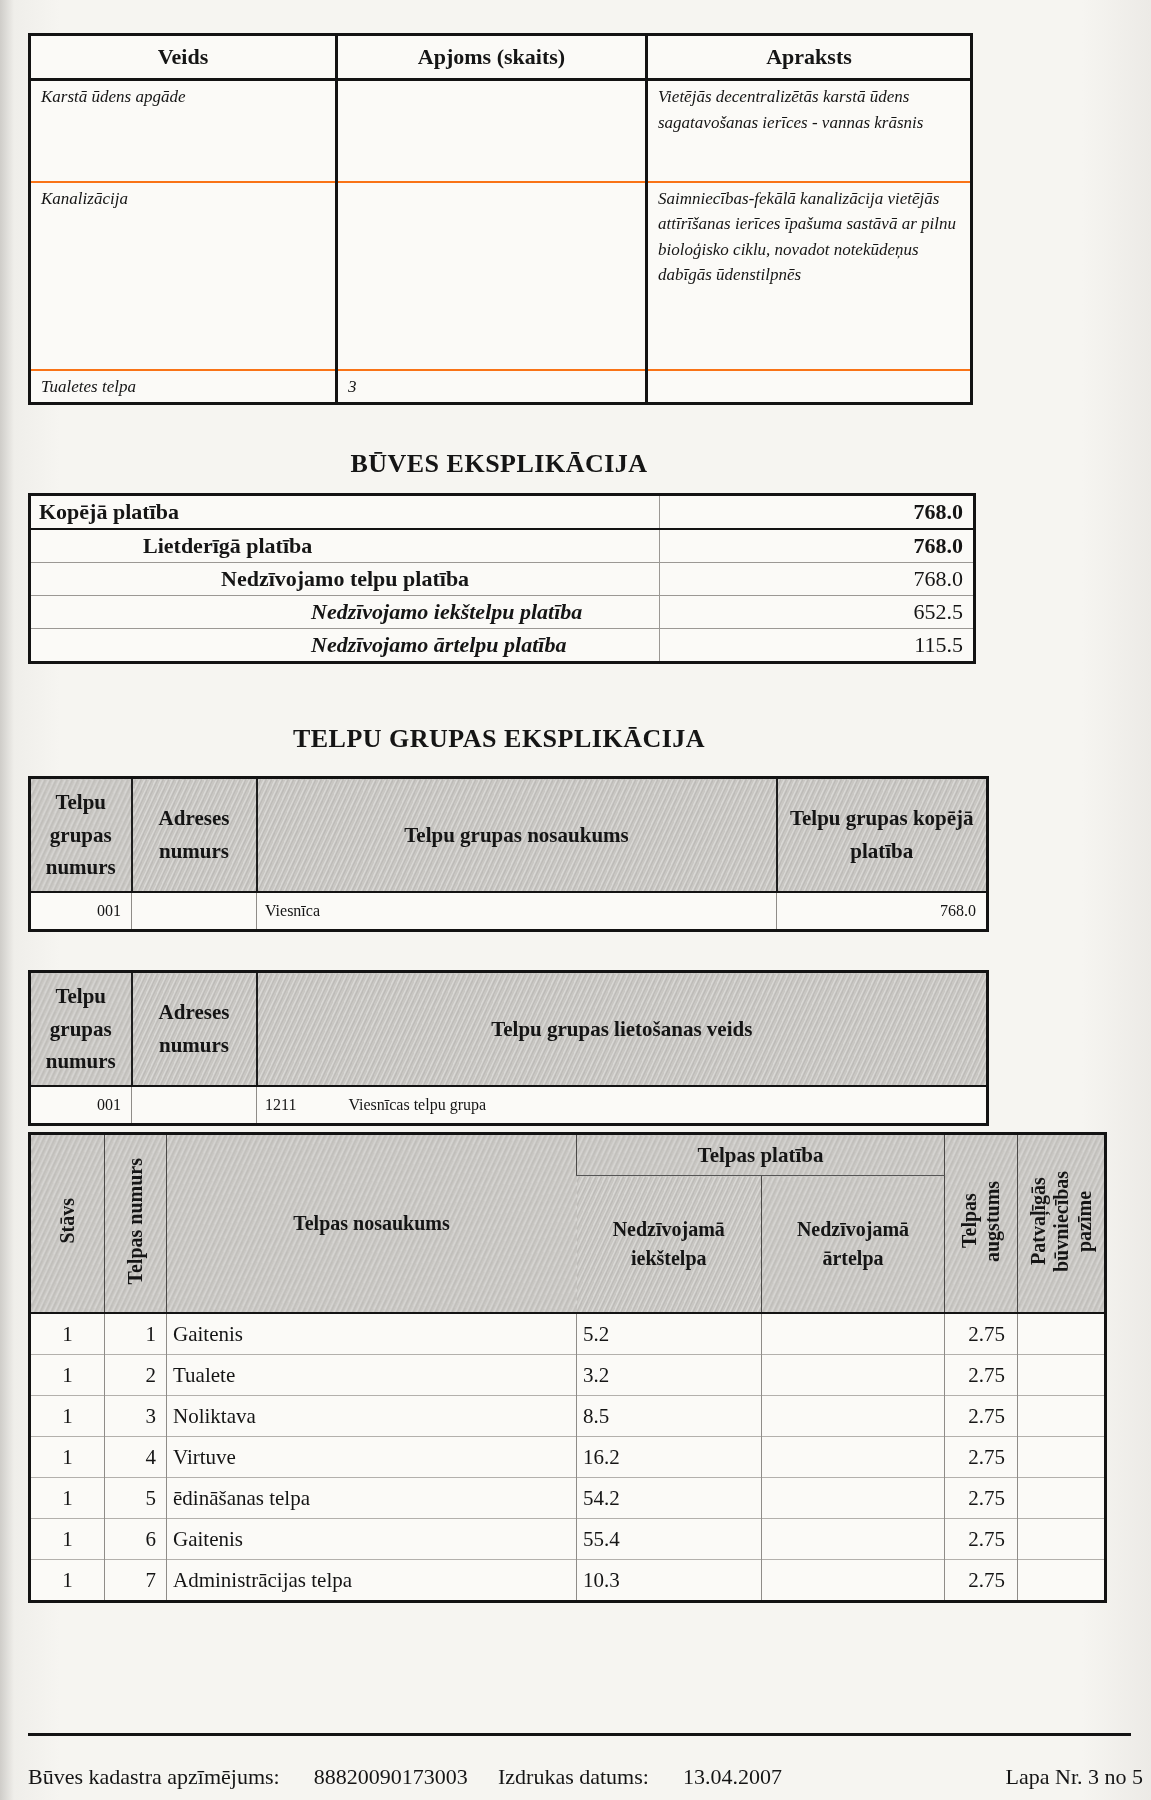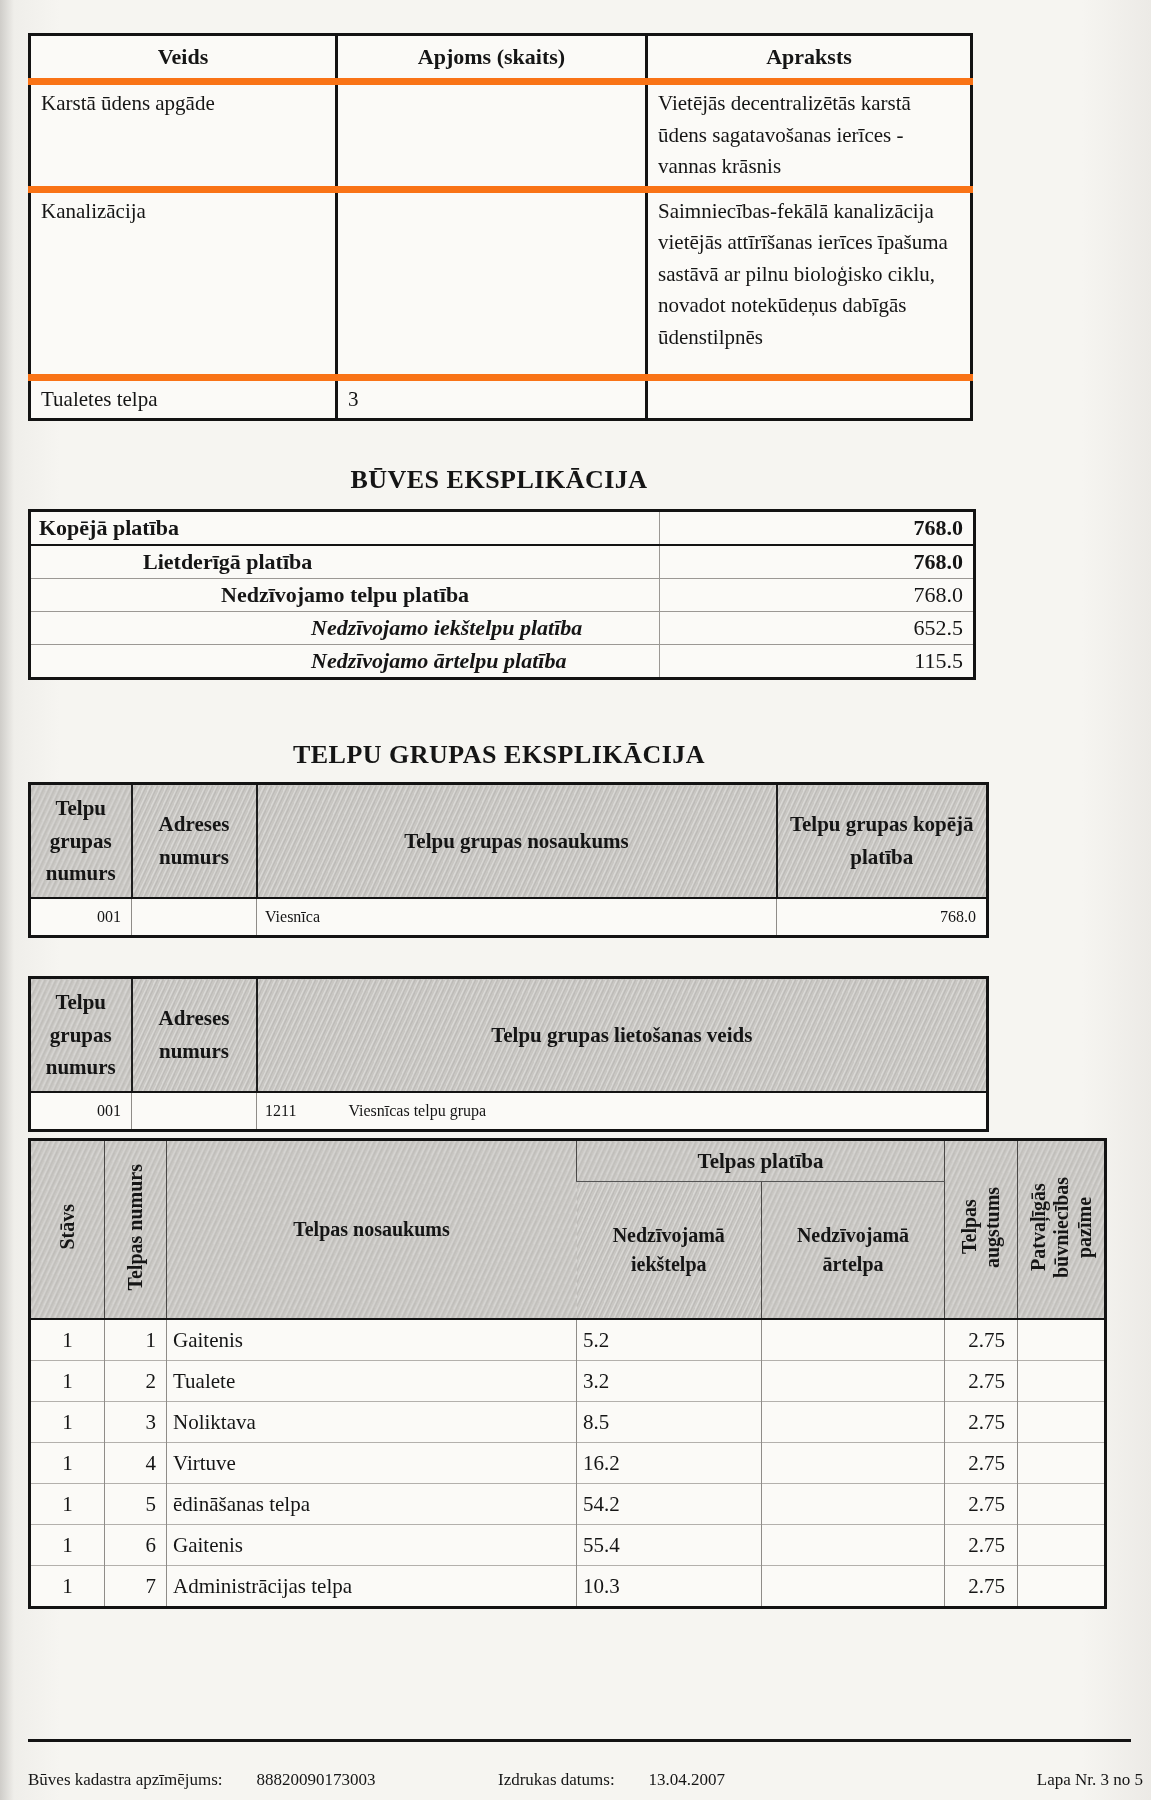--- a/index.html
+++ b/index.html
@@ -8,27 +8,27 @@
     background:linear-gradient(90deg,#cfcdc9 0,#efeeea 14px,#f6f5f1 60px,#f6f5f1 94%,#eceae6 100%);
     font-family:"Liberation Serif","DejaVu Serif",serif;
     color:#151515;
   }
   .page{box-sizing:border-box;height:1800px;display:flex;flex-direction:column;padding:33px 20px 10px 28px;}
   table{border-collapse:collapse;table-layout:fixed;}
   
   .t-util{width:942px;border:3px solid #131313;background:#fbfaf7;}
   .t-util th{border-bottom:3px solid #131313;border-left:3px solid #131313;font-size:22px;font-weight:bold;text-align:center;padding:8px 4px;}
   .t-util th:first-child{border-left:none;}
-  .t-util td{border-left:3px solid #131313;border-top:7px solid #f97316;font-size:21px;line-height:1.5;padding:3px 10px;vertical-align:top;}
+  .t-util td{border-left:3px solid #131313;border-top:2px solid #f97316;font-size:17px;line-height:1.5;padding:3px 10px;vertical-align:top;font-style:italic;}
   .t-util td:first-child{border-left:none;}
   .t-util tr.r1{height:102px;} .t-util tr.r2{height:188px;} .t-util tr.r3{height:34px;} .t-util tr.r4{height:68px;}
   
   .doc-title{font-size:26px;font-weight:bold;text-align:center;letter-spacing:.5px;width:942px;}
   .title-buves{margin:44px 0 14px 0;}
-  .title-grupas{margin:60px 0 12px 0;}
+  .title-grupas{margin:60px 0 22px 0;}
   .t-buves{width:948px;border:3px solid #131313;background:#fbfaf7;}
   .t-buves td{font-size:22px;padding:3px 8px;height:26px;}
   .t-buves td.lbl{width:64.8%;border-right:1px solid #9b9894;font-weight:bold;}
   .t-buves td.val{text-align:right;padding-right:10px;}
   .t-buves tr+tr td{border-top:1px solid #9b9894;}
   .t-buves tr.sep td{border-top:2px solid #131313;}
   .t-buves .ind1{padding-left:112px;} .t-buves .ind2{padding-left:190px;} .t-buves .ind3{padding-left:280px;}
   .t-buves .ital{font-style:italic;}
   .t-buves .b{font-weight:bold;}
   
@@ -54,21 +54,21 @@
   .rot{display:inline-block;writing-mode:vertical-rl;transform:rotate(180deg);line-height:1.15;max-height:150px;white-space:normal;}
   .t-rooms td{border-left:1px solid #8f8c88;border-top:1px solid #b3b0ac;font-size:21px;height:36px;padding:2px 6px;vertical-align:middle;}
   .t-rooms td:first-child{border-left:none;}
   .t-rooms td.c{text-align:center;}
   .t-rooms td.rn{text-align:right;padding-right:10px;}
   .t-rooms td.area{text-align:left;padding-right:44px;}
   .t-rooms td.hgt{text-align:right;padding-right:12px;}
   
   .footer-block{margin-top:auto;}
   .footer-rule{height:3px;background:#131313;width:1103px;margin-bottom:28px;}
-  .footer-row{display:flex;align-items:baseline;width:1115px;font-size:17px;}
+  .footer-row{display:flex;align-items:baseline;width:1115px;font-size:22px;}
   .footer-row .gap-s{display:inline-block;width:34px;}
   .f-left{flex:0 0 470px;}
   .f-mid{flex:0 0 340px;}
   .f-right{flex:1;text-align:right;}
   .doc-no{width:1115px;text-align:right;font-size:21px;margin-top:26px;padding-bottom:6px;}
 </style>
 </head>
 <body>
 
 <div class="page">

